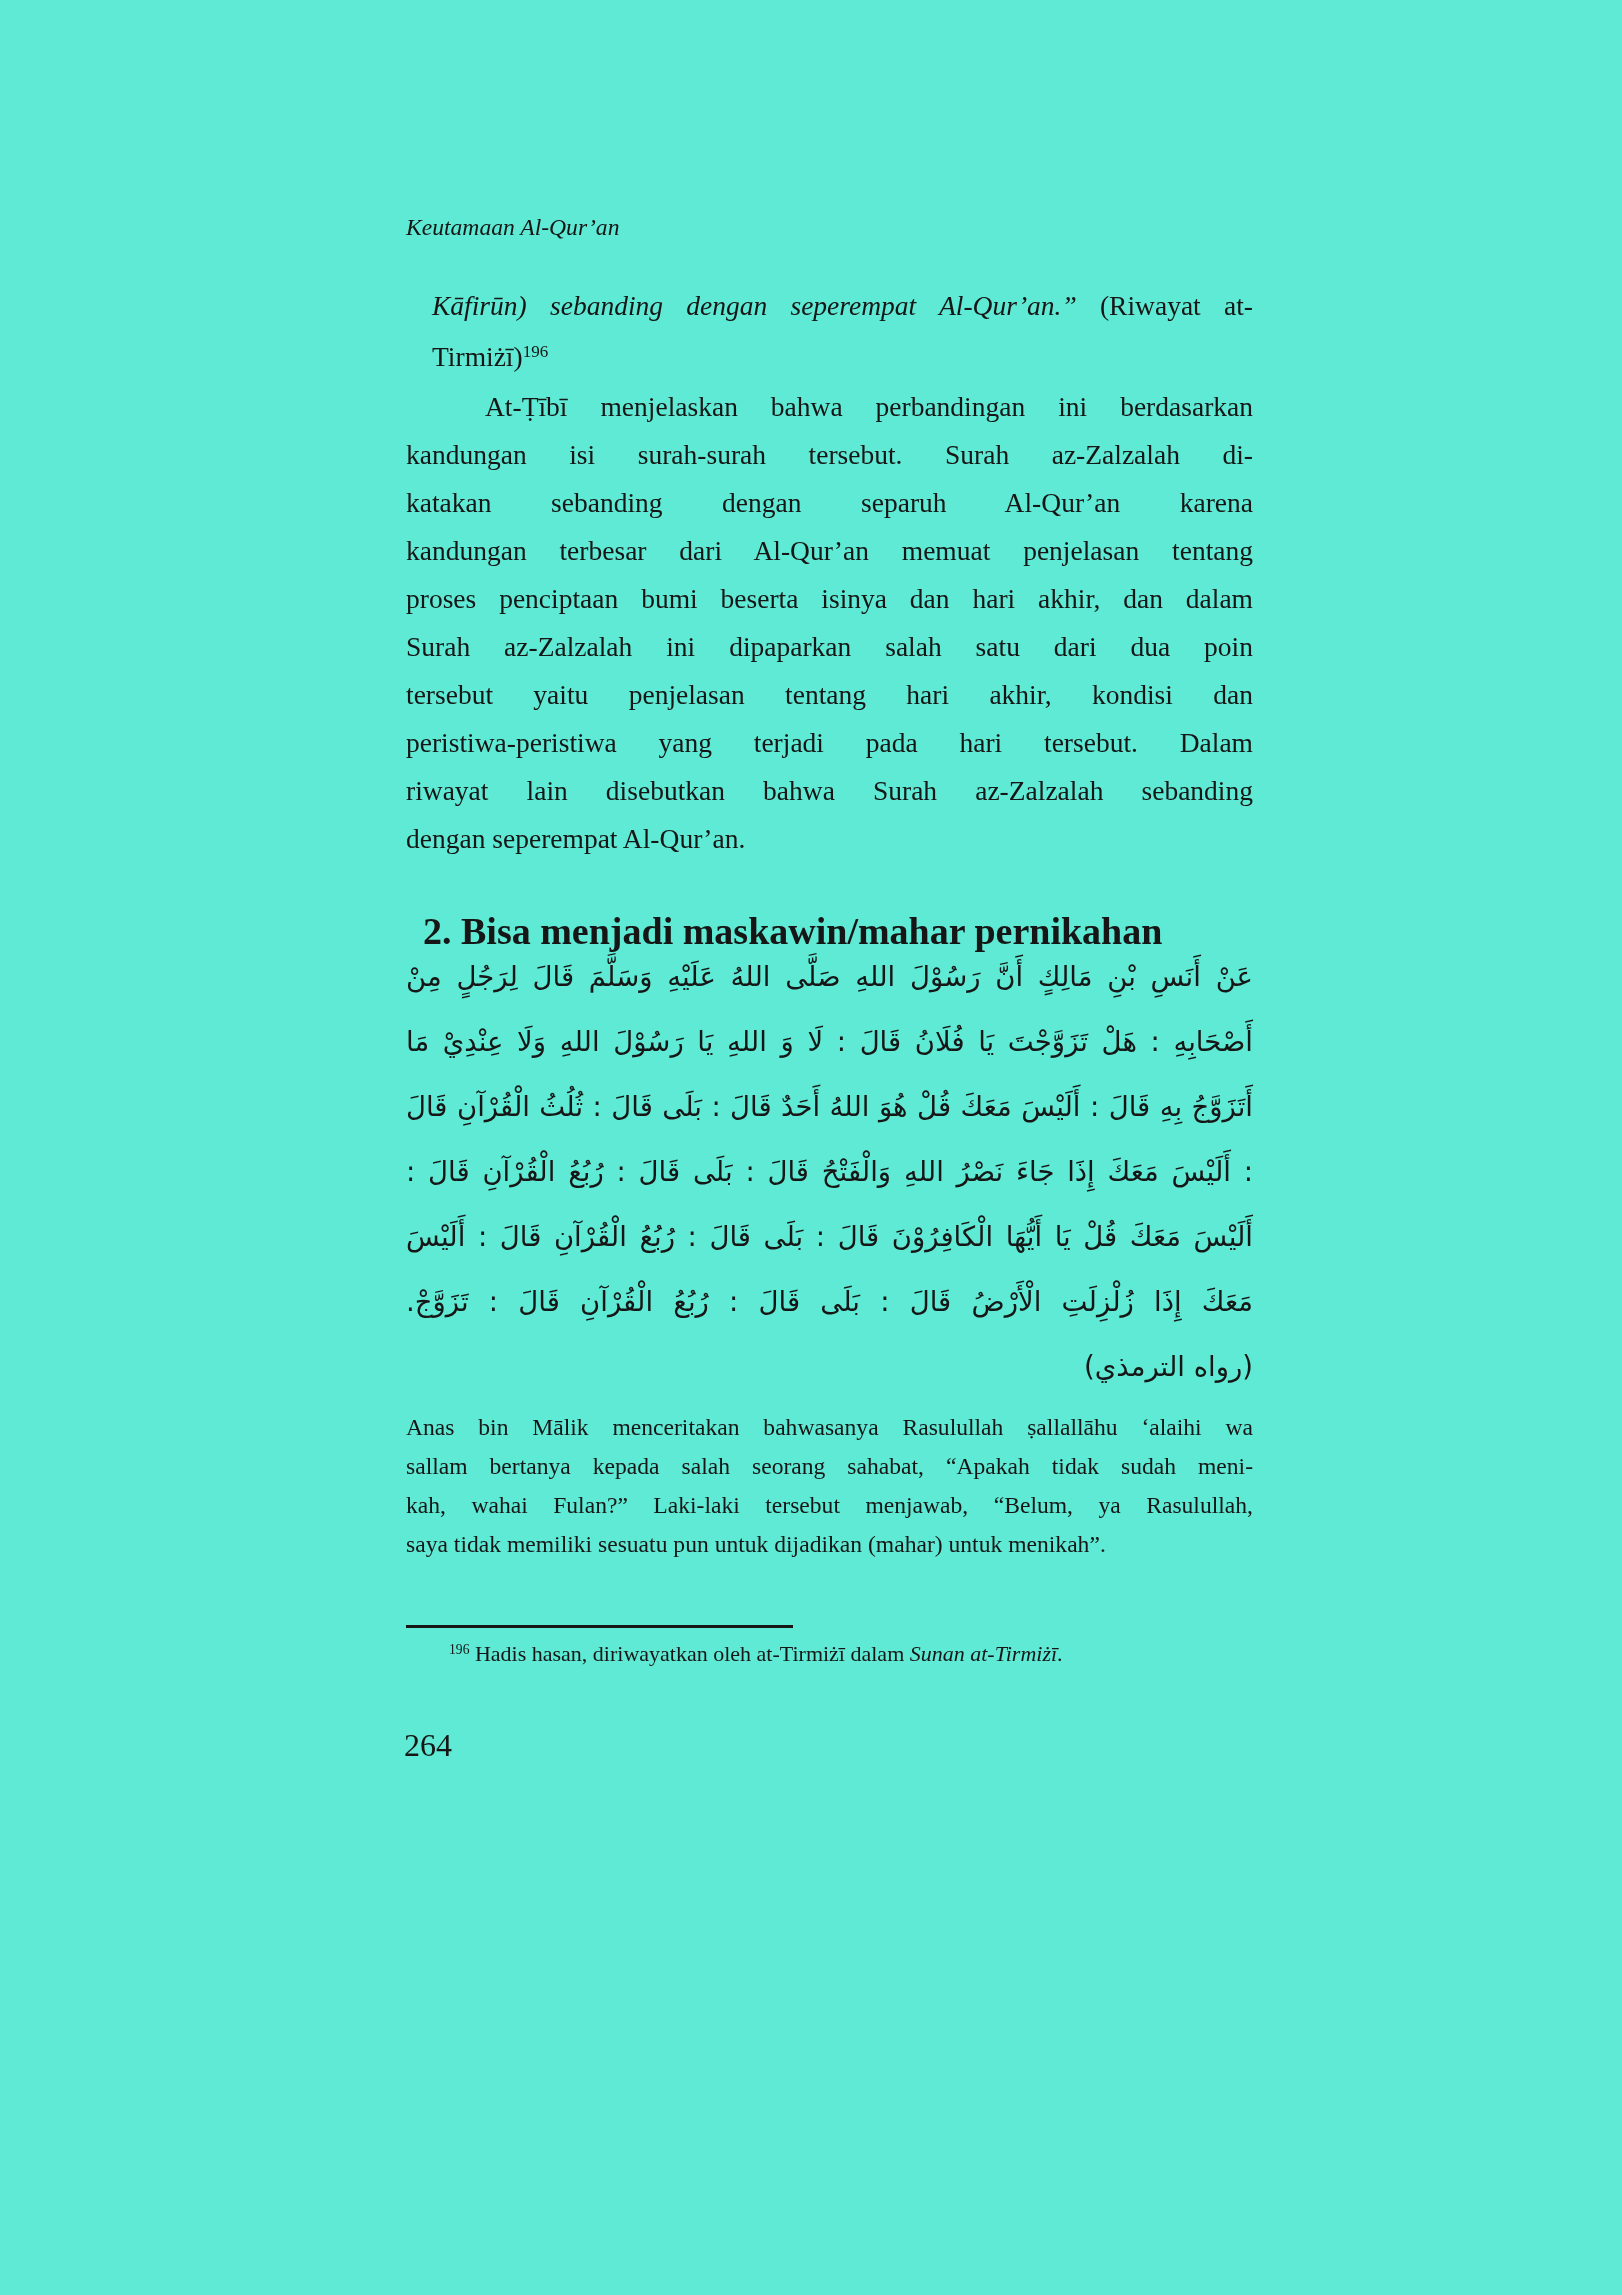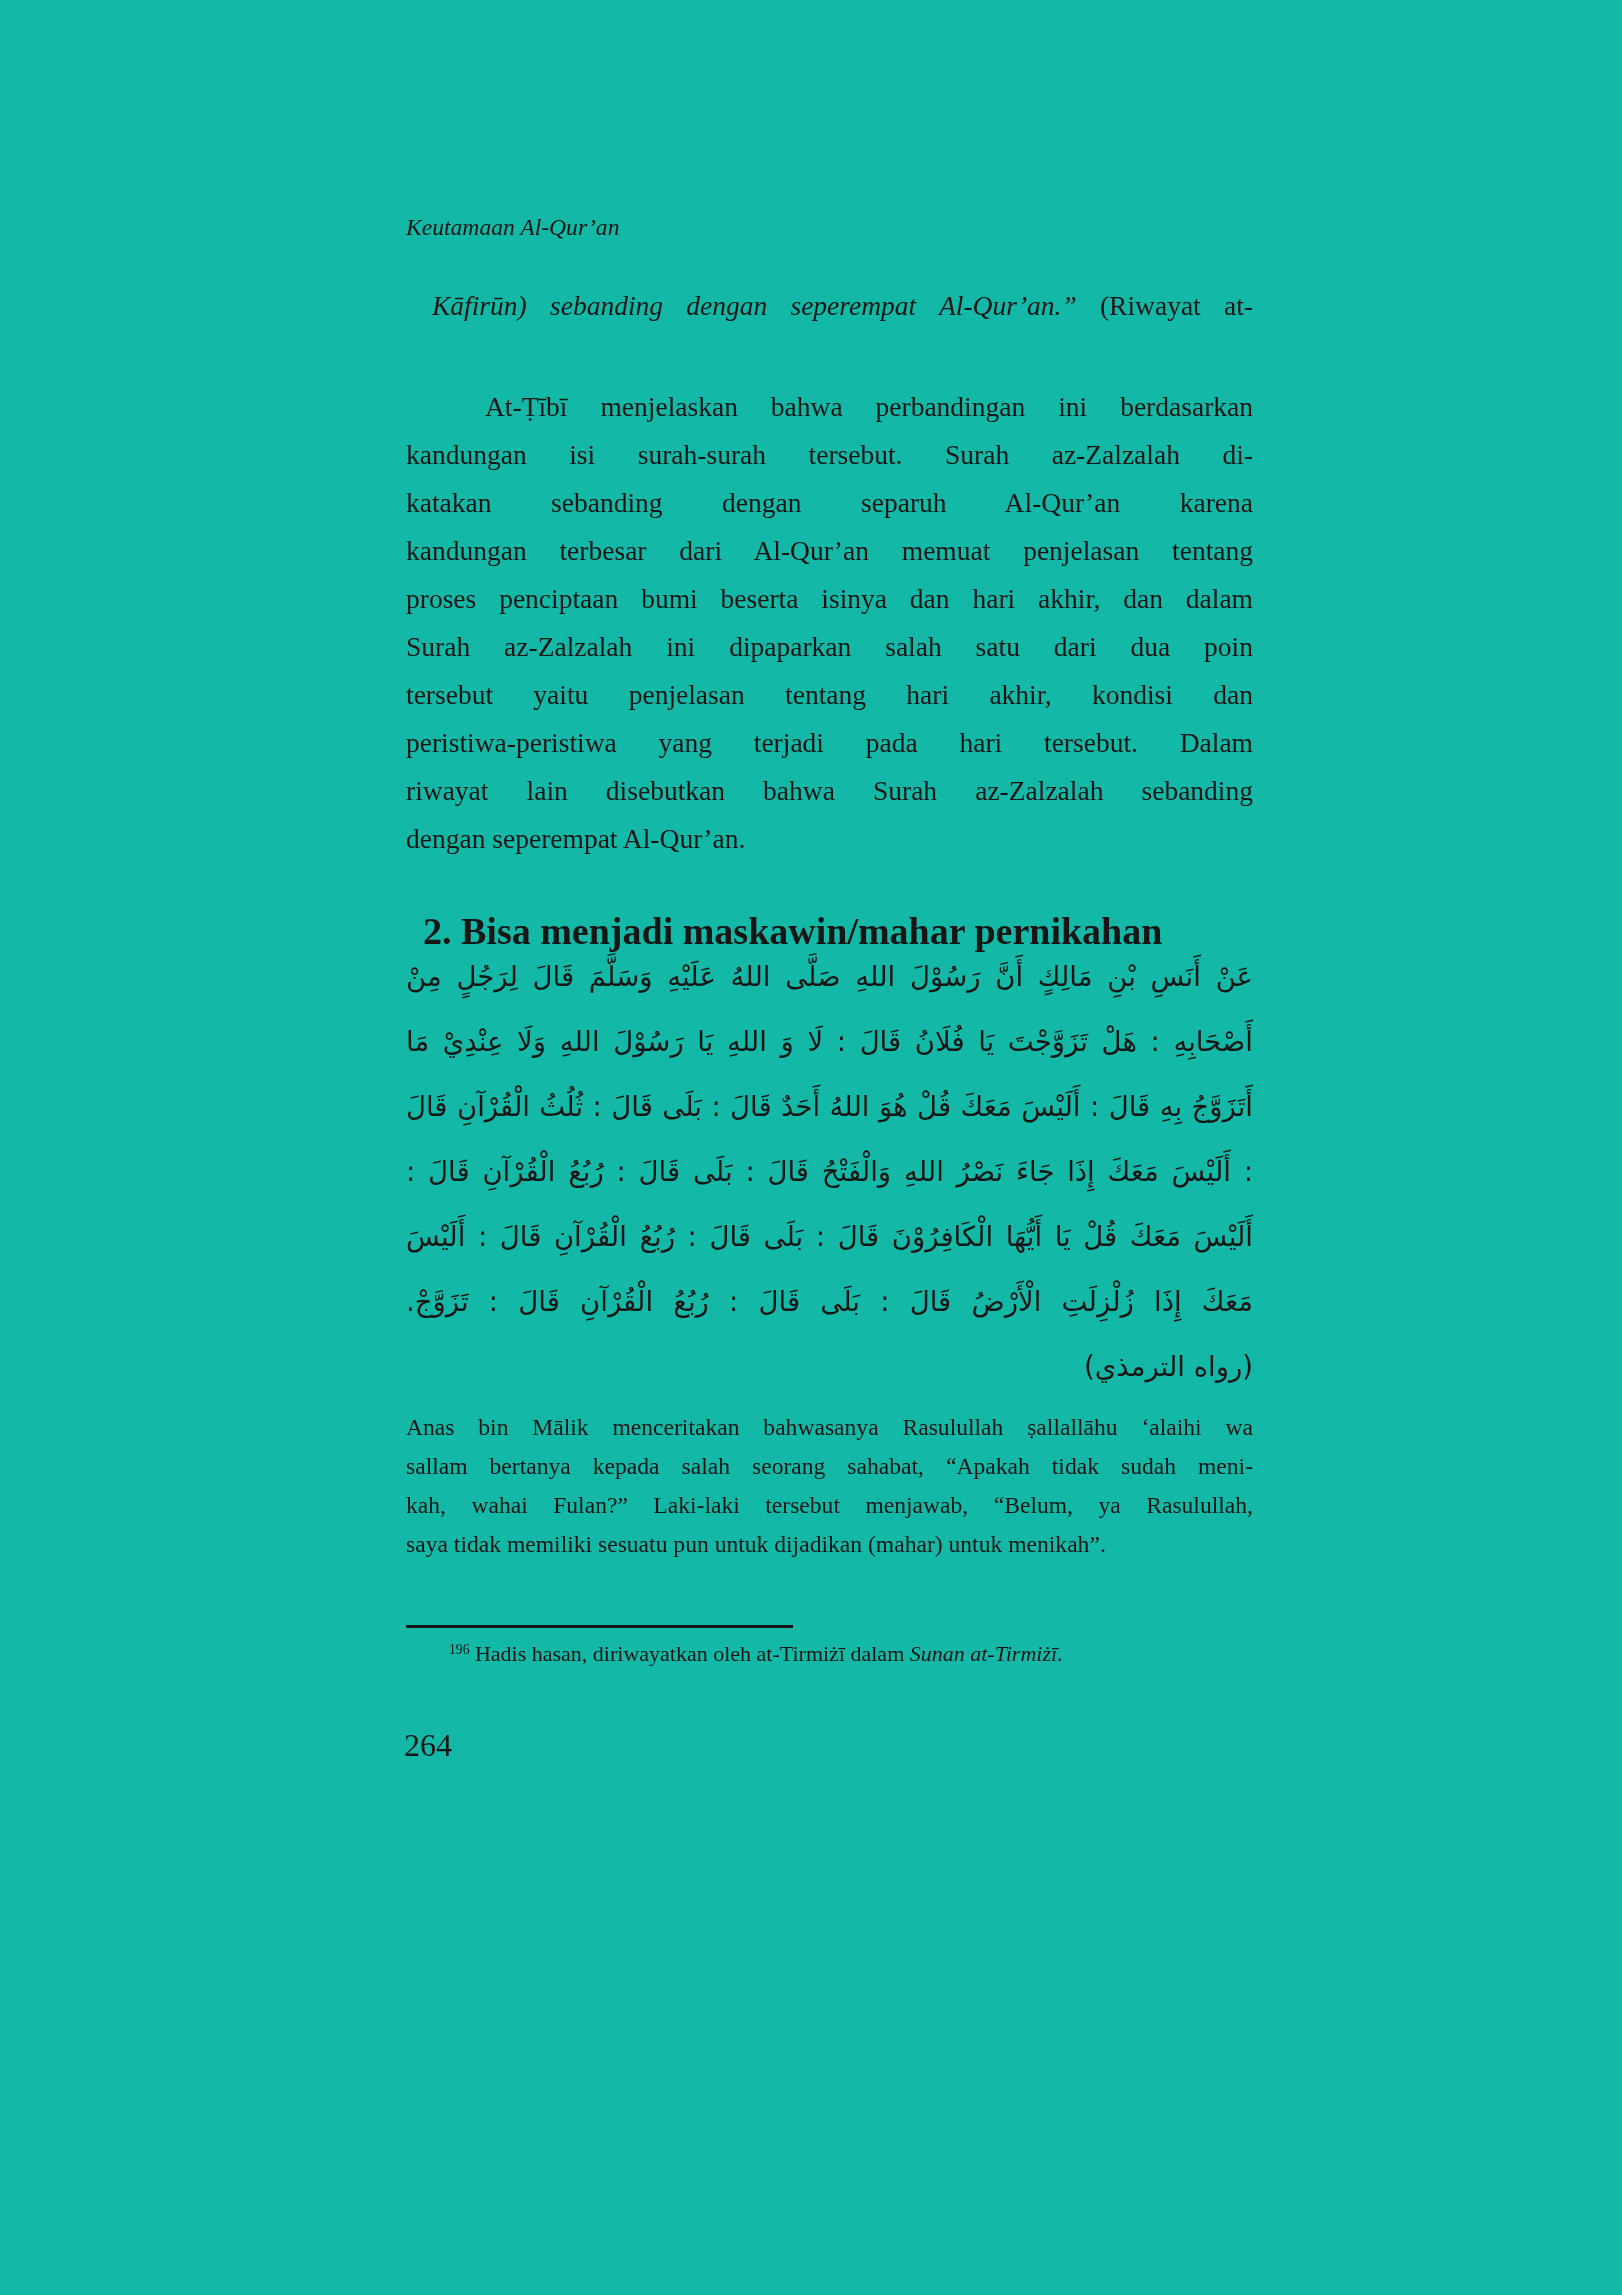--- a/index.html
+++ b/index.html
@@ -1,20 +1,20 @@
 <!DOCTYPE html>
 <html style="font-size:10.5px"><head>
 <meta charset="utf-8">
 <style>
   html, body { margin: 0; padding: 0; background: #ffffff; }
   .page {
     position: relative;
     width: 1622px;
     height: 2295px;
-    background: #14b8a6;
+    background: #5eead4;
     color: #161616;
     font-family: "Liberation Serif", "DejaVu Serif", serif;
     overflow: hidden;
   }
   .abs { position: absolute; }
 
   .running-header {
     left: 406px; top: 213px; width: 847px;
     font-style: italic;
     font-size: 23.6px; line-height: 29px;
@@ -83,20 +83,21 @@
 </style>
 </head>
 <body>
 
 <div class="page">
 
   <div class="abs running-header">Keutamaan Al-Qur’an</div>
 
   <div class="abs quote">
     <div class="jline"><span class="it">Kāfirūn) sebanding dengan seperempat Al-Qur’an.”</span><span class="rm"> (Riwayat at-</span></div>
+    <div class="jline last"><span class="rm">Tirmiżī)</span><sup class="ref">196</sup></div>
   </div>
 
   <div class="abs body-para">
       <div class="jline indent">At-Ṭībī menjelaskan bahwa perbandingan ini berdasarkan</div>
       <div class="jline">kandungan isi surah-surah tersebut. Surah az-Zalzalah di-</div>
       <div class="jline">katakan sebanding dengan separuh Al-Qur’an karena</div>
       <div class="jline">kandungan terbesar dari Al-Qur’an memuat penjelasan tentang</div>
       <div class="jline">proses penciptaan bumi beserta isinya dan hari akhir, dan dalam</div>
       <div class="jline">Surah az-Zalzalah ini dipaparkan salah satu dari dua poin</div>
       <div class="jline">tersebut yaitu penjelasan tentang hari akhir, kondisi dan</div>

